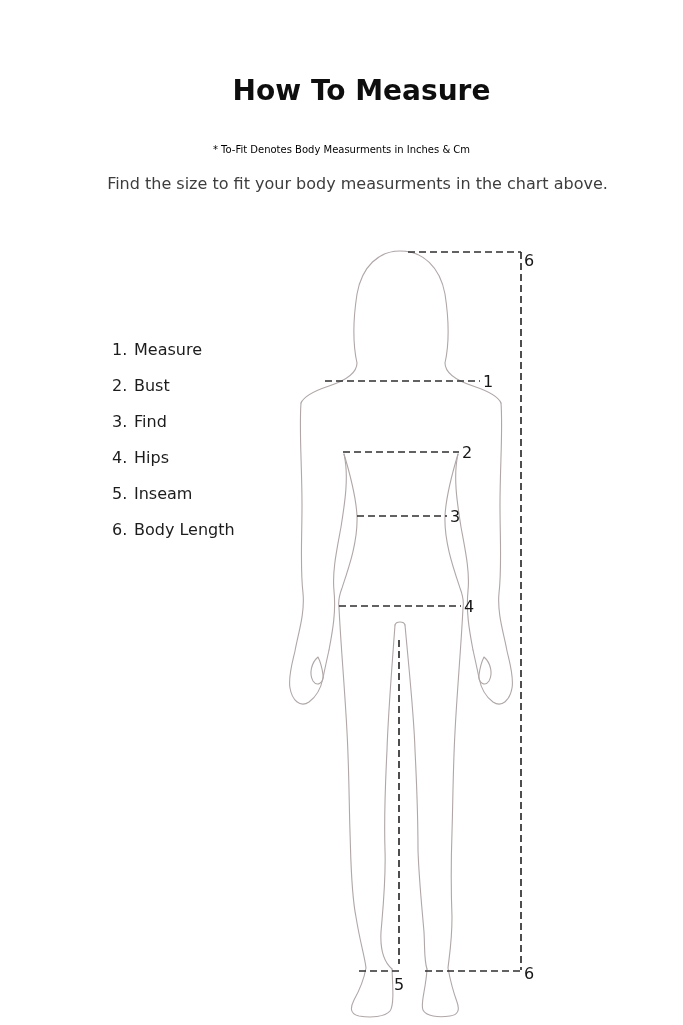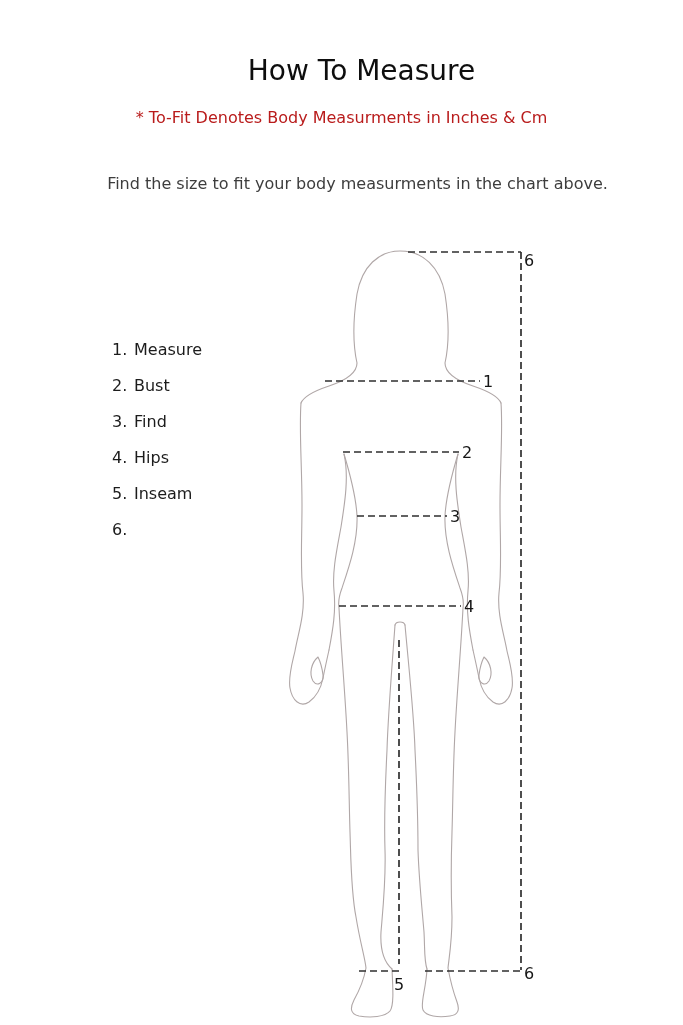--- a/index.html
+++ b/index.html
@@ -4,30 +4,30 @@
 <style>
   html,body{margin:0;padding:0;background:#ffffff;}
   .page{
     position:relative;
     width:683px;height:1025px;
     background:#ffffff;
     font-family:"DejaVu Sans","Liberation Sans",sans-serif;
     overflow:hidden;
   }
   .title{
-    position:absolute;top:54px;left:0;width:100%;
+    position:absolute;top:74px;left:0;width:100%;
     box-sizing:border-box;padding-left:40px;
     margin:0;text-align:center;
-    font-size:28px;font-weight:400;color:#0e0e0e;
+    font-size:28px;font-weight:700;color:#0e0e0e;
     font-family:"DejaVu Sans",sans-serif;
   }
   .subtitle{
-    position:absolute;top:106px;left:0;width:100%;
+    position:absolute;top:138px;left:0;width:100%;
     margin:0;text-align:center;
-    font-size:16px;line-height:24px;color:#b91c1c;
+    font-size:10px;line-height:24px;color:#000000;
   }
   .desc{
     position:absolute;top:156px;left:0;width:100%;
     margin:16px;text-align:center;
     font-size:16px;line-height:23px;color:#3d3d3d;
   }
   .desc span{display:block;}
   .legend{
     position:absolute;left:112px;top:340px;
     margin:0;padding:0;list-style:none;
@@ -67,20 +67,21 @@
     <li>
       <span class="num">4.</span>
       <span class="lbl">Hips</span>
     </li>
     <li>
       <span class="num">5.</span>
       <span class="lbl">Inseam</span>
     </li>
     <li>
       <span class="num">6.</span>
+      <span class="lbl">Body Length</span>
     </li>
   </ol>
 
   <svg class="figure" viewBox="0 0 683 1025" aria-hidden="true">
 
     <g fill="none" stroke="#b0a7a7" stroke-width="1.1" stroke-linecap="round" stroke-linejoin="round">
 
       <path d="M 301 403 C 304 396 314 391 329 386 C 347 380 357 373 357 363 C 353 345 353 320 357 294 C 362 266 379 251 400 251 C 423 251 440 267 445 294 C 449 320 449 345 445 363 C 445 373 455 380 473 386 C 488 391 498 396 501 403"></path>
 
       <path d="M 301 403 C 299 430 302 465 302 505 C 302 540 300 568 303 593 C 305 614 298 634 295 651 C 292 664 288 677 290 688 C 292 700 300 708 309 702 C 316 697 321 688 323 678 C 325 668 327 659 329 650"></path>

